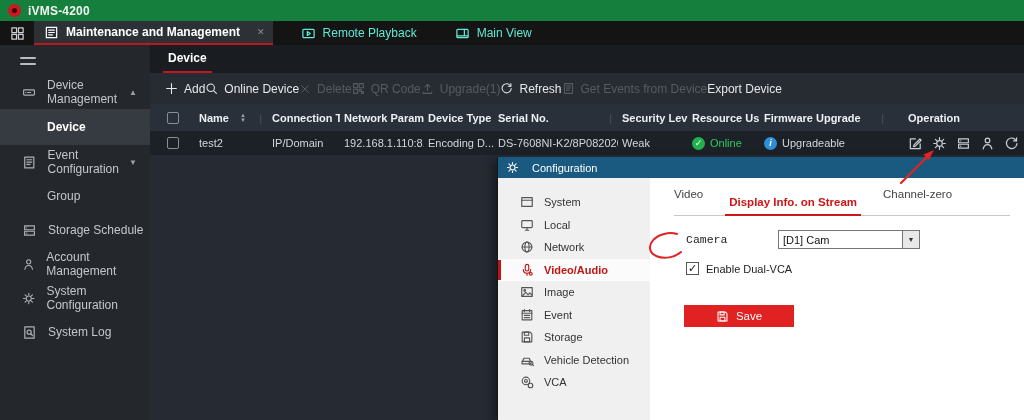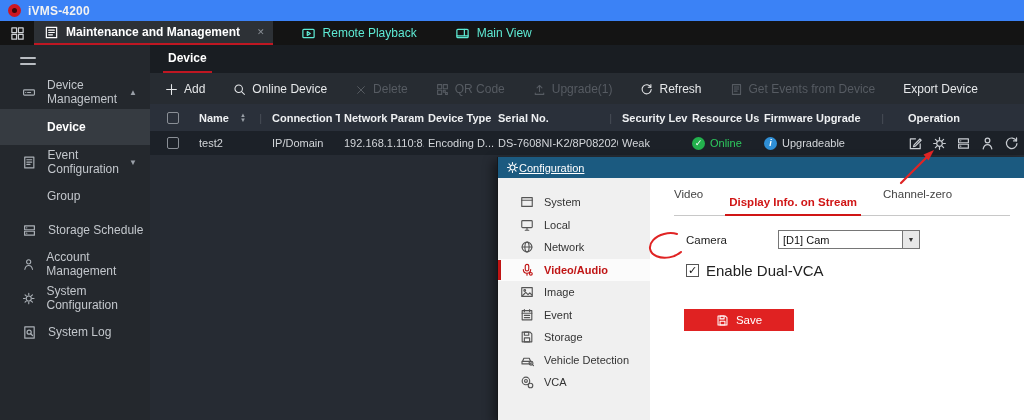--- a/index.html
+++ b/index.html
@@ -1,20 +1,20 @@
 <!DOCTYPE html>
 <html><head>
 <meta charset="utf-8">
 <style>
   html,body{margin:0;padding:0;background:#000;}
   *{box-sizing:border-box;font-family:"Liberation Sans","DejaVu Sans",sans-serif;}
   #screen{position:relative;width:1024px;height:420px;overflow:hidden;background:#262b33;}
 
   
-  .titlebar{position:absolute;left:0;top:0;width:1024px;height:21px;background:#3b82f6;display:flex;align-items:center;padding-left:8px;}
+  .titlebar{position:absolute;left:0;top:0;width:1024px;height:21px;background:#15803d;display:flex;align-items:center;padding-left:8px;}
   .logo{width:13px;height:13px;border-radius:50%;background:#cf1722;position:relative;margin-right:7px;}
   .logo::after{content:"";position:absolute;left:4px;top:4px;width:5px;height:5px;border-radius:50%;background:#3a0a0c;}
   .app-title{color:#f2f2f2;font-size:12px;font-weight:bold;letter-spacing:.2px;}
 
   
   .tabbar{position:absolute;left:0;top:21px;width:1024px;height:24px;background:#141414;display:flex;align-items:stretch;}
   .gridbtn{width:34px;display:flex;align-items:center;justify-content:center;color:#cfd2d6;}
   .tab{display:flex;align-items:center;gap:7px;padding:0 10px;color:#5eead4;font-size:12px;position:relative;}
   .tab .ic{flex:none;}
   .tab.active{background:#2d3136;color:#fff;font-weight:bold;border-bottom:2px solid #bf1722;padding-right:8px;}
@@ -29,21 +29,21 @@
   .side-item .arrow{position:absolute;right:13px;font-size:8px;color:#9aa0a8;}
   .side-item.child{padding-left:47px;}
   .side-item.active{background:#363b41;color:#fff;font-weight:bold;height:36px;}
   .side-item .ic{color:#aab0b6;}
 
   
   .main{position:absolute;left:150px;top:45px;width:874px;height:375px;background:#262b33;}
   .pagetabs{height:28px;background:#191d22;display:flex;align-items:center;}
   .pagetab{margin-left:13px;padding:0 5px;height:100%;display:flex;align-items:center;color:#fff;font-weight:bold;font-size:12px;border-bottom:2px solid #bf1722;}
   .toolbar{height:31px;background:#272c32;display:flex;align-items:center;font-size:12px;color:#e6e8ea;gap:0;padding-left:15px;}
-  .tbtn{display:flex;align-items:flex-end;gap:6px;margin-right:28px;white-space:nowrap;}
+  .tbtn{display:flex;align-items:center;gap:6px;white-space:nowrap;}
   .tbtn .ic{color:inherit;}
   .tbtn.disabled{color:#565b62;}
   .thead{height:27px;background:#2a303a;display:flex;align-items:center;color:#eef0f2;font-size:11px;font-weight:bold;}
   .trow{height:24px;background:#1c2128;display:flex;align-items:center;color:#d3d6da;font-size:11px;}
   .cell{display:flex;align-items:center;gap:5px;padding-left:4px;position:relative;white-space:nowrap;overflow:hidden;text-align:center;}
   .col-cb{width:45px;justify-content:center;padding-left:0;}
   .col-name{width:73px;}
   .col-conn{width:72px;}
   .col-net{width:84px;}
   .col-type{width:70px;}
@@ -56,39 +56,39 @@
   .cb{width:12px;height:12px;border:1px solid #8a8f96;border-radius:2px;background:transparent;}
   .sort{display:flex;flex-direction:column;line-height:5px;font-size:6px;color:#9aa0a8;margin-left:6px;}
   .status-ok{width:13px;height:13px;border-radius:50%;background:#23b14d;color:#fff;font-size:9px;display:flex;align-items:center;justify-content:center;font-weight:bold;}
   .status-info{width:13px;height:13px;border-radius:50%;background:#2f8fd6;color:#fff;font-size:9px;display:flex;align-items:center;justify-content:center;font-style:italic;font-weight:bold;}
   .online-text{color:#2dc95e;}
   .op-icons{display:flex;gap:9px;color:#c9cdd2;margin-left:14px;}
   .op-icons .ic{cursor:pointer;}
 
   
   .dialog{position:absolute;left:497px;top:157px;width:527px;height:263px;background:#fff;border-left:1px solid #15171a;box-shadow:-4px 4px 10px rgba(0,0,0,.45);}
-  .dlg-titlebar{height:21px;background:#1b5a80;display:flex;align-items:center;padding-left:8px;gap:0;color:#fff;font-size:11px;text-decoration:underline;}
+  .dlg-titlebar{height:21px;background:#1b5a80;display:flex;align-items:center;padding-left:8px;gap:13px;color:#fff;font-size:11px;}
   .dlg-body{display:flex;height:242px;}
   .dlg-nav{width:152px;background:#f0f0f0;padding-top:13px;}
   .dlg-nav-item{height:22.5px;display:flex;align-items:center;gap:10px;padding-left:22px;font-size:11px;color:#333;position:relative;}
   .dlg-nav-item .ic{color:#555;}
   .dlg-nav-item.active{background:#fbfbfb;color:#c01515;font-weight:bold;}
   .dlg-nav-item.active::before{content:"";position:absolute;left:0;top:1px;bottom:1px;width:3px;background:#c01515;}
   .dlg-nav-item.active .ic{color:#c01515;}
   .dlg-content{flex:1;padding:10px 0 0 24px;position:relative;}
   .dlg-tabs{display:flex;gap:26px;font-size:11.5px;color:#444;border-bottom:1px solid #c8c8c8;padding-bottom:7px;margin-right:14px;}
   .dlg-tab{position:relative;}
   .dlg-tab.active{color:#d01515;font-weight:bold;margin-top:8px;}
   .dlg-tab.active::after{content:"";position:absolute;left:-4px;right:-4px;bottom:-8px;height:2px;background:#d01515;}
   .form-row{display:flex;align-items:center;margin-top:14px;font-size:11.5px;color:#222;}
-  .form-label{width:104px;padding-left:12px;}
+  .form-label{width:104px;padding-left:12px;font-family:Liberation Mono, monospace;}
   .select{width:142px;height:19px;border:1px solid #767676;background:#fff;display:flex;align-items:center;font-size:11px;color:#111;}
   .select .sel-text{flex:1;padding-left:4px;}
   .select .sel-btn{width:17px;height:17px;border-left:1px solid #767676;background:#e8e8e8;display:flex;align-items:center;justify-content:center;font-size:7px;color:#333;}
-  .check-row{display:flex;align-items:center;gap:7px;margin-top:13px;padding-left:12px;font-size:15px;color:#222;}
+  .check-row{display:flex;align-items:center;gap:7px;margin-top:13px;padding-left:12px;font-size:11px;color:#222;}
   .checkbox{width:13px;height:13px;border:1px solid #555;background:#fff;position:relative;}
   .checkbox.checked::after{content:"✓";position:absolute;left:1px;top:-1px;font-size:11px;color:#111;font-weight:bold;}
   .save-btn{margin:30px 0 0 10px;width:110px;height:22px;background:#e02222;color:#fff;border:none;font-size:11.5px;display:flex;align-items:center;justify-content:center;gap:7px;cursor:pointer;}
 
   
   .annot{position:absolute;left:0;top:0;width:1024px;height:420px;pointer-events:none;}
 
   .ic{display:inline-block;vertical-align:middle;}
   svg.ic{fill:none;stroke:currentColor;stroke-width:1.3;stroke-linecap:round;stroke-linejoin:round;}
 </style>

